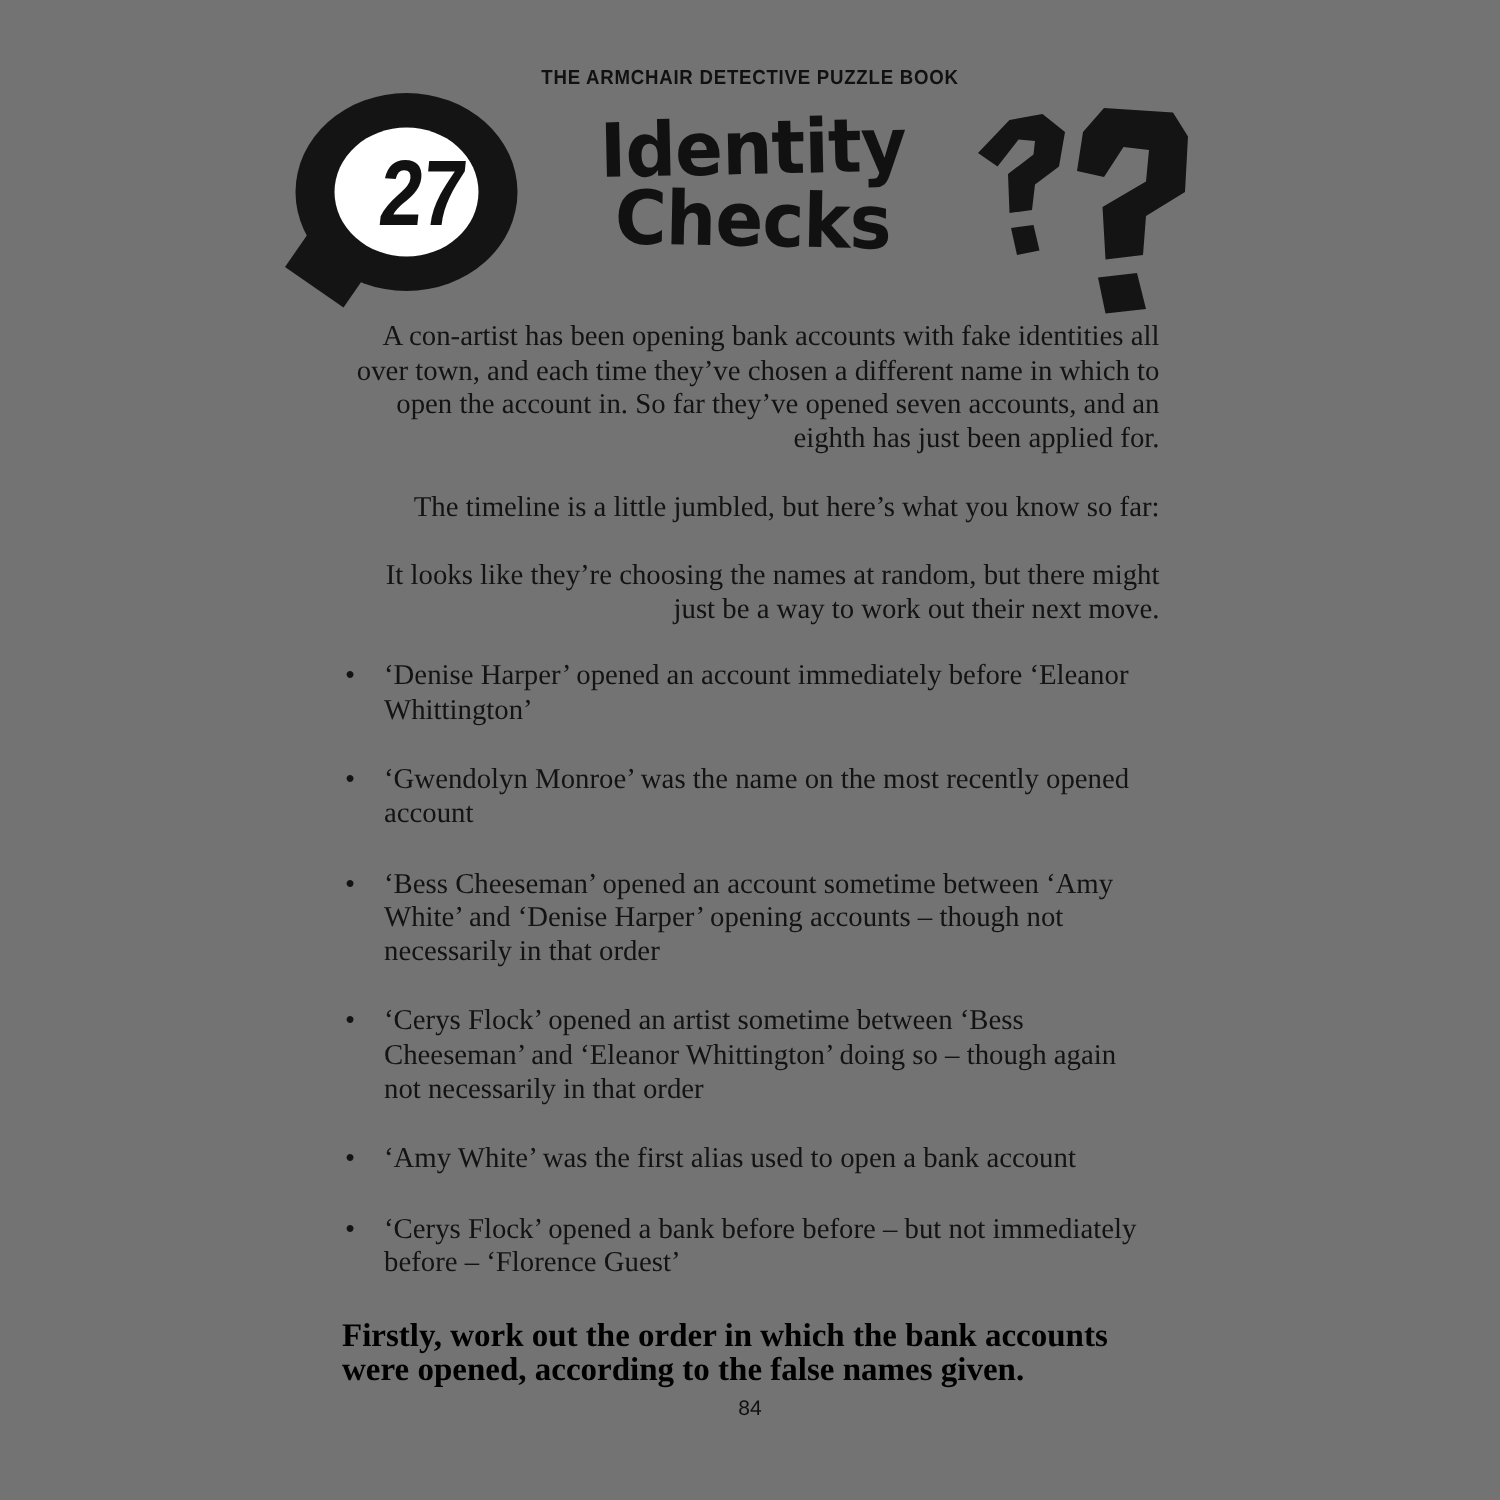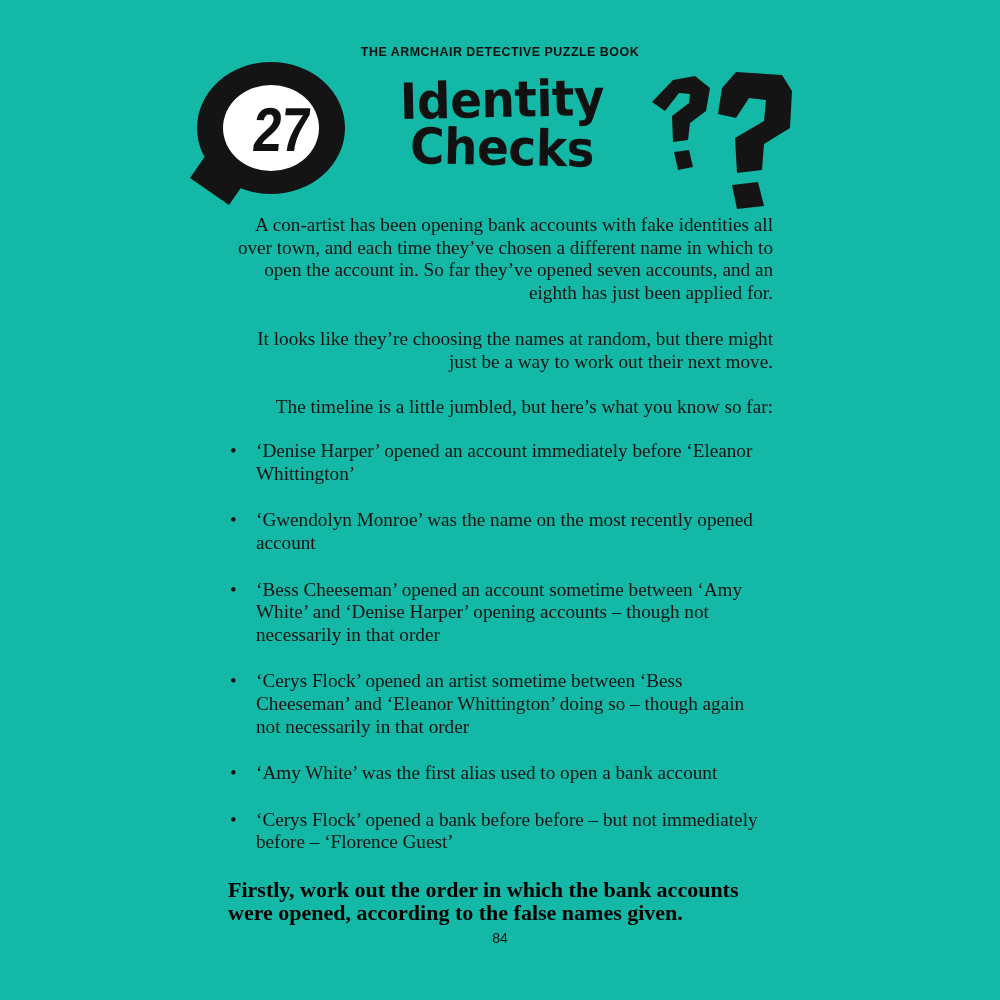--- a/index.html
+++ b/index.html
@@ -16,21 +16,21 @@
     font-family: "Liberation Serif", serif;
     color: #111111;
     -webkit-font-smoothing: antialiased;
   }
 
   .page {
     position: absolute;
     left: 0; top: 0;
     width: 1000px;
     height: 1000px;
-    background: #14b8a6;
+    background: #737373;
   }
 
   
   .running-head {
     position: absolute;
     left: 0;
     top: 44px;
     width: 1000px;
     text-align: center;
     font-family: "Liberation Sans", sans-serif;
@@ -219,23 +219,23 @@
           <path d="M92 119 L118 116 L124 140 L97 143 Z" fill="#141414"></path>
         </g>
       </svg>
     </div>
   </div>
 
   <div class="body-copy">
 
     <p class="para lead">A con-artist has been opening bank accounts with fake identities all over town, and each time they’ve chosen a different name in which to open the account in. So far they’ve opened seven accounts, and an eighth has just been applied for.</p>
 
+    <p class="para">The timeline is a little jumbled, but here’s what you know so far:</p>
+
     <p class="para">It looks like they’re choosing the names at random, but there might just be a way to work out their next move.</p>
-
-    <p class="para">The timeline is a little jumbled, but here’s what you know so far:</p>
 
     <ul class="clue-list">
       <li class="clue-item">
         <span class="bullet">•</span>
         <span>‘Denise Harper’ opened an account immediately before ‘Eleanor Whittington’</span>
       </li>
       <li class="clue-item">
         <span class="bullet">•</span>
         <span>‘Gwendolyn Monroe’ was the name on the most recently opened account</span>
       </li>

